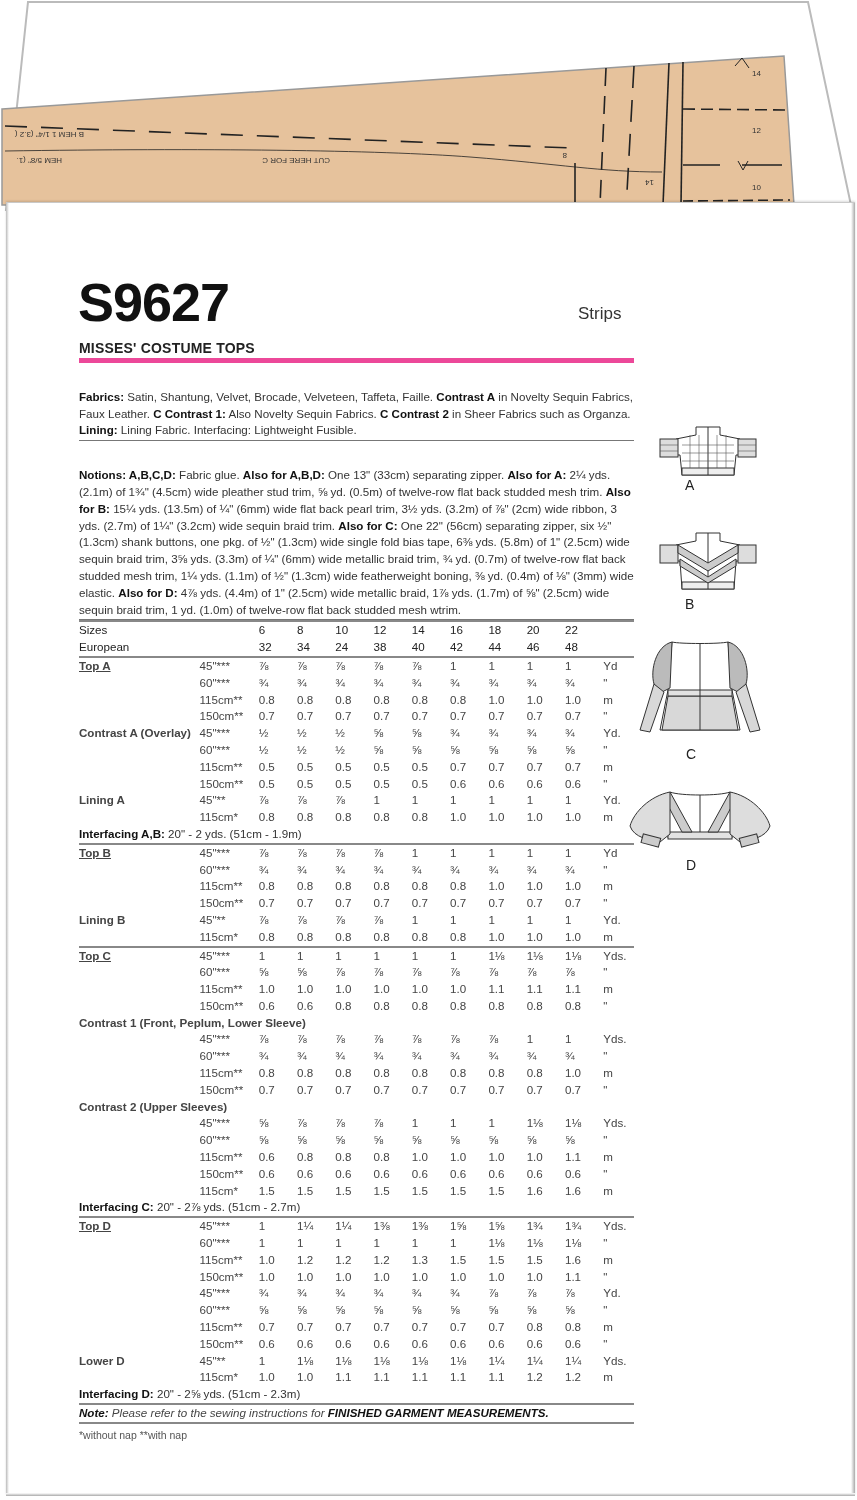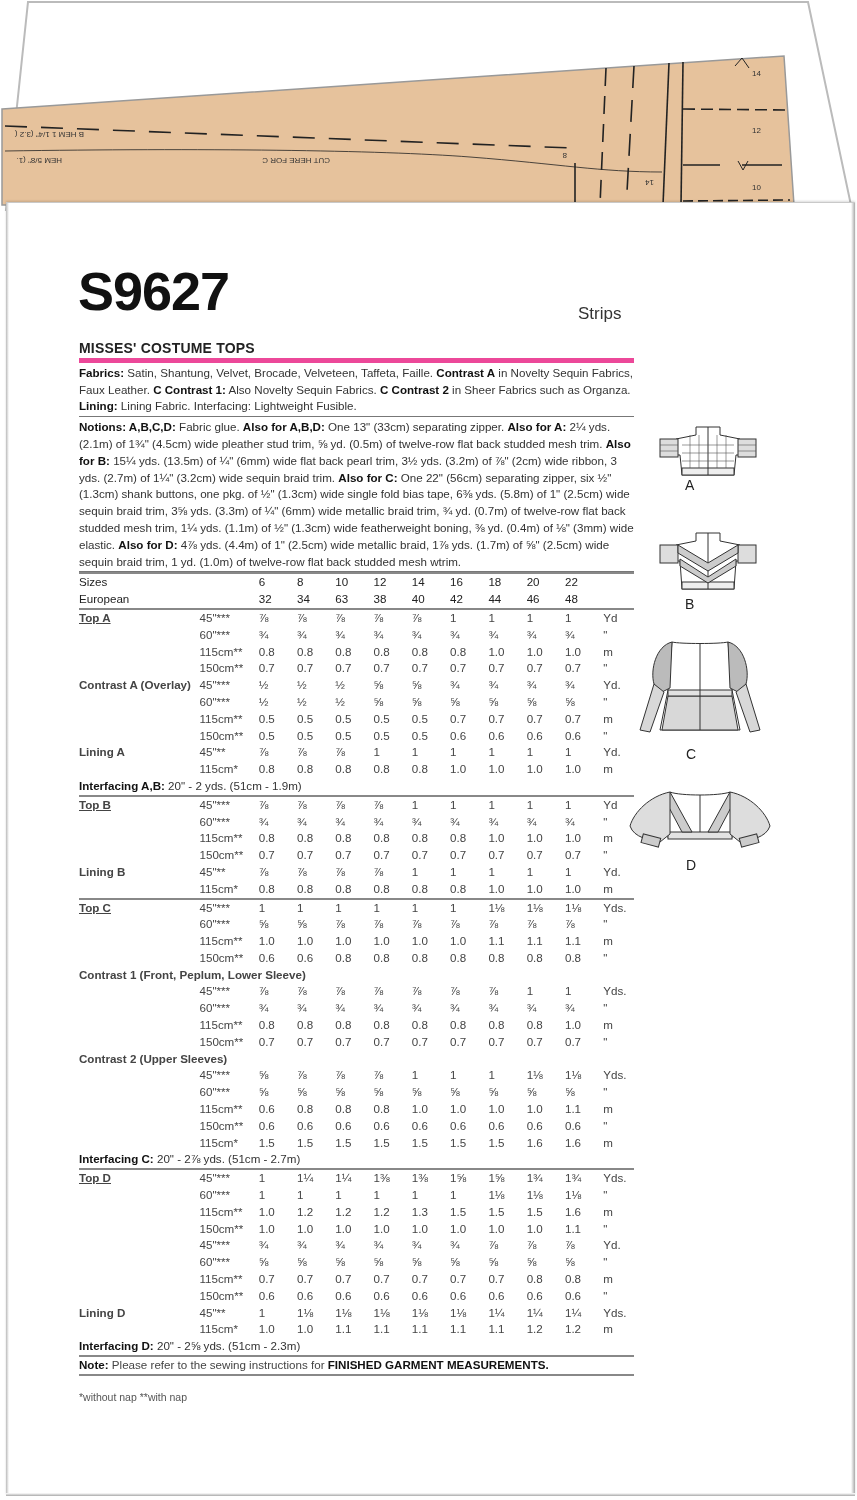--- a/index.html
+++ b/index.html
@@ -3,37 +3,37 @@
 <meta charset="utf-8">
 <style>
   html,body{margin:0;padding:0;background:#fff;}
   body{width:857px;height:1500px;position:relative;overflow:hidden;font-family:"Liberation Sans",sans-serif;color:#222;}
   .envelope-back{position:absolute;left:0;top:0;width:857px;height:1500px;}
   .pattern{position:absolute;left:0;top:0;width:857px;height:220px;}
   .front{position:absolute;left:6px;top:202px;width:849px;height:1292px;background:#fff;border-top:1px solid #c9c9c9;box-shadow:0 -1px 2px rgba(0,0,0,.15);}
   .front:before{content:"";position:absolute;left:0;top:0;bottom:0;width:3px;background:linear-gradient(90deg,#bbb,#fff);}
   .front:after{content:"";position:absolute;right:0;top:0;bottom:0;width:4px;background:linear-gradient(270deg,#aaa,#fff);}
   .bottom-edge{position:absolute;left:6px;right:2px;bottom:4px;height:3px;background:linear-gradient(180deg,#fff,#aaa);}
-  .pattern-no{position:absolute;left:78px;top:264px;font-family:"Liberation Sans",sans-serif;font-weight:700;font-size:54px;letter-spacing:-1px;color:#111;line-height:1;}
+  .pattern-no{position:absolute;left:78px;top:275px;font-family:"Liberation Sans",sans-serif;font-weight:700;font-size:54px;letter-spacing:-1px;color:#111;line-height:1;}
   .difficulty{position:absolute;left:578px;top:304px;font-size:17px;color:#333;}
   .content{position:absolute;left:79px;top:340px;width:555px;font-family:"Liberation Sans",sans-serif;font-size:11.6px;line-height:16.8px;color:#333;}
   .title{font-weight:700;font-size:14px;letter-spacing:.2px;color:#222;padding-bottom:1px;border-bottom:5px solid #ec4899;}
-  .para{padding:2px 0 1px 0;border-bottom:1px solid #777;}
+  .para{padding:2px 0 1px 0;border-bottom:1px solid #777;margin-top:24px;}
   .para b{color:#111;}
   table.yard{border-collapse:collapse;width:100%;font-size:11.6px;}
   table.yard td{padding:0;height:16.8px;line-height:16.8px;white-space:nowrap;color:#444;}
   td.lbl{width:118px;color:#222;font-weight:700;}
   td.wid{width:58px;}
   td.v{width:37.5px;}
   td.unit{width:30px;}
   tr.sec-start td{border-top:2px solid #888;}
   tr.hdr td{color:#222;margin-top:12px;}
   u{text-decoration:underline;}
   .note-row td{color:#333;}
-  .foot{font-size:10.5px;color:#555;padding-top:13px;}
+  .foot{font-size:10.5px;color:#555;padding-top:3px;}
   .views{position:absolute;left:628px;top:425px;width:160px;}
   .view{position:absolute;}
   .view-label{position:absolute;font-size:14px;color:#222;}
 </style>
 </head>
 <body>
 
 <svg class="envelope-back" viewBox="0 0 857 1500">
   <polygon points="28,2 808,2 852,210 6,210" fill="#fff" stroke="#bbb" stroke-width="2"></polygon>
 </svg>
@@ -97,21 +97,21 @@
           <td class="v">18</td>
           <td class="v">20</td>
           <td class="v">22</td>
           <td class="unit"></td>
         </tr>
         <tr class="hdr">
           <td class="lbl" style="font-weight:400">European</td>
           <td class="wid"></td>
           <td class="v">32</td>
           <td class="v">34</td>
-          <td class="v">63</td>
+          <td class="v">24</td>
           <td class="v">38</td>
           <td class="v">40</td>
           <td class="v">42</td>
           <td class="v">44</td>
           <td class="v">46</td>
           <td class="v">48</td>
           <td class="unit"></td>
         </tr>
         <tr class="sec-start">
           <td class="lbl"><u>Top A</u></td>
@@ -637,21 +637,21 @@
           <td class="v">0.6</td>
           <td class="v">0.6</td>
           <td class="v">0.6</td>
           <td class="v">0.6</td>
           <td class="v">0.6</td>
           <td class="v">0.6</td>
           <td class="v">0.6</td>
           <td class="unit">"</td>
         </tr>
         <tr>
-          <td class="lbl"><span>Lining D</span></td>
+          <td class="lbl"><span>Lower D</span></td>
           <td class="wid">45"**</td>
           <td class="v">1</td>
           <td class="v">1⅛</td>
           <td class="v">1⅛</td>
           <td class="v">1⅛</td>
           <td class="v">1⅛</td>
           <td class="v">1⅛</td>
           <td class="v">1¼</td>
           <td class="v">1¼</td>
           <td class="v">1¼</td>
@@ -668,21 +668,21 @@
           <td class="v">1.1</td>
           <td class="v">1.1</td>
           <td class="v">1.2</td>
           <td class="v">1.2</td>
           <td class="unit">m</td>
         </tr>
         <tr class="note-row">
           <td colspan="12" style="color:#333"><b style="color:#111">Interfacing D:</b><span> 20" - 2⅝ yds. (51cm - 2.3m)</span></td>
         </tr>
         <tr class="note-row sec-start">
-          <td colspan="12" style="border-bottom:2px solid #888;"><b style="color:#111">Note:</b><span> Please refer to the sewing instructions for </span><b style="color:#111">FINISHED GARMENT MEASUREMENTS.</b></td>
+          <td colspan="12" style="border-bottom:2px solid #888;font-style:italic;"><b style="color:#111">Note:</b><span> Please refer to the sewing instructions for </span><b style="color:#111">FINISHED GARMENT MEASUREMENTS.</b></td>
         </tr>
       </tbody>
   </table>
 
   <div class="foot">*without nap    **with nap</div>
 </div>
 
 <div class="views">
   <svg class="view" style="left:20px;top:0;" width="120" height="52" viewBox="0 0 120 52">
     <g stroke="#333" fill="#fff" stroke-width="1">

